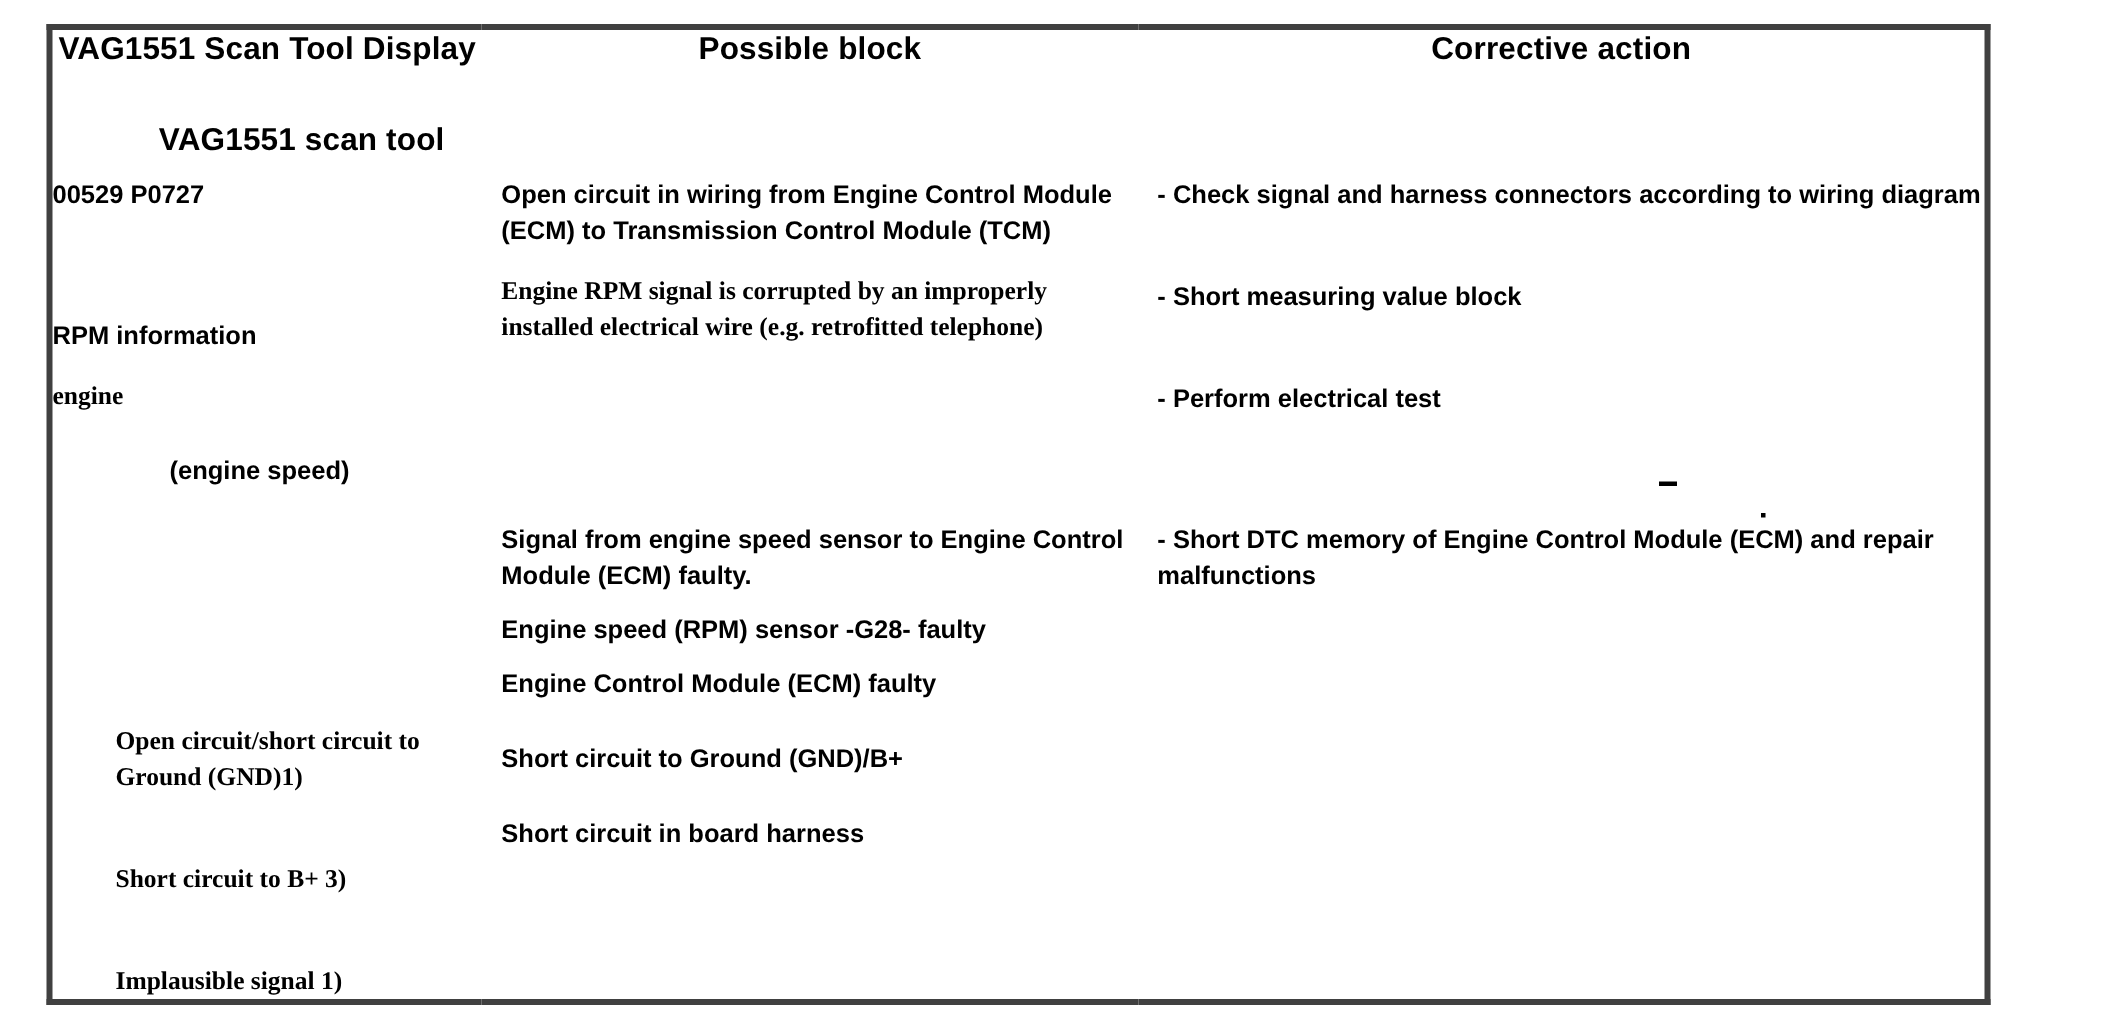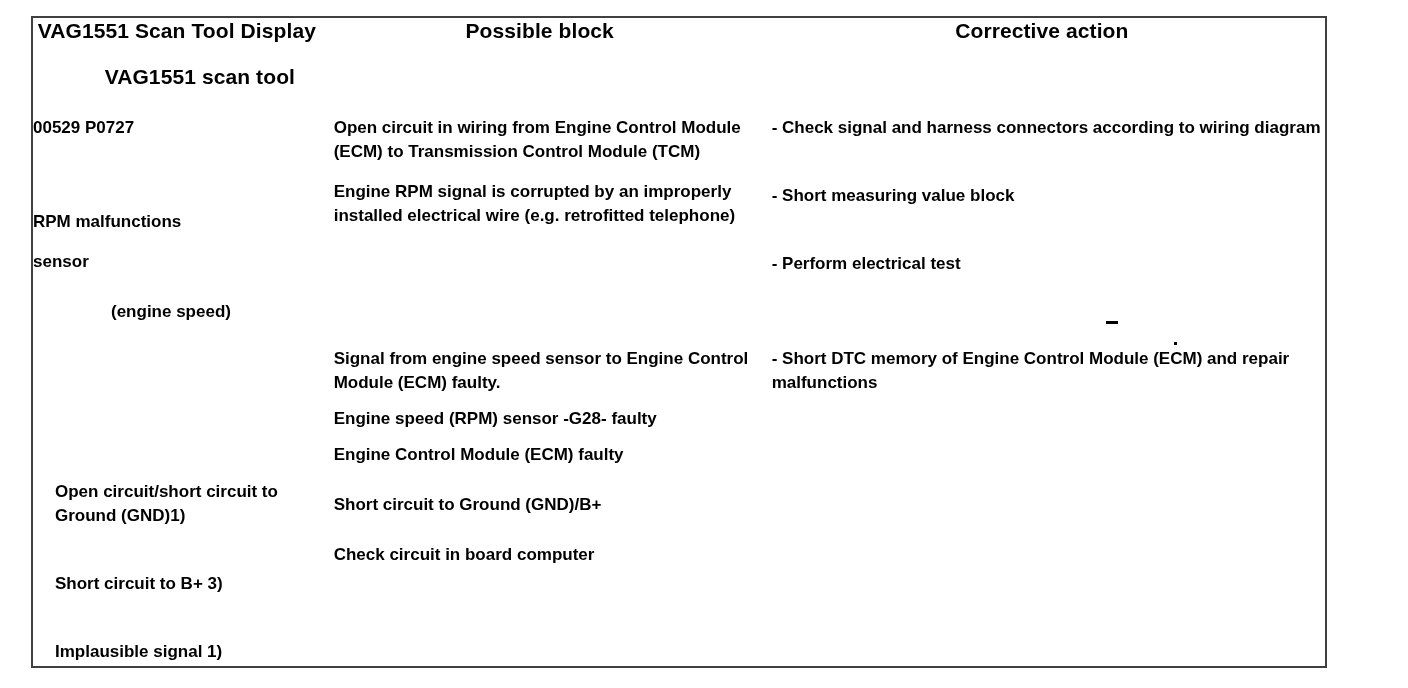--- a/index.html
+++ b/index.html
@@ -25,21 +25,21 @@
 
   
   .dtc-table {
     position: absolute;
     left: 31px;
     top: 16px;
     width: 1296px;      
     height: 652px;      
     border-collapse: collapse;
     table-layout: fixed;
-    border: 2px solid #404040;
+    border: 4px solid #404040;
     background: #ffffff;
   }
 
   .dtc-table col.c1 { width: 288px; }
   .dtc-table col.c2 { width: 437px; }
   .dtc-table col.c3 { width: 566px; }
 
   .dtc-table td {
     border: 0;
     vertical-align: top;
@@ -59,46 +59,46 @@
     text-align: center;
     font-weight: bold;
     font-size: 21px;
     line-height: 26px;
     letter-spacing: 0.1px;
     padding: 14px 10px 10px 10px;
     height: 98px;
   }
   .hdr .sub {
     display: block;
-    margin-top: 20px;
+    margin-top: 35px;
     font-weight: bold;
     padding-left: 46px;
   }
 
   
   .cell {
     font-size: 17px;
     line-height: 24px;
     font-weight: bold;
     padding: 12px 12px 12px 11px;
   }
   .cell.wide { padding-left: 13px; }
 
   .para { margin: 0 0 0 0; }
-  .para + .para { margin-top: 16px; }
+  .para + .para { margin-top: 16px; font-family: Liberation Serif, serif; }
 
   
   .gap-sm  { height: 12px; }
   .gap-md  { height: 26px; }
   .gap-lg  { height: 44px; }
   .gap-xl  { height: 70px; }
   .gap-xxl { height: 86px; }
 
   .indent { padding-left: 30px; margin-left: 48px; }
-  .indent-2 { padding-left: 22px; }
+  .indent-2 { padding-left: 42px; font-family: Liberation Serif, serif; }
 
   .action-item { margin: 0; }
 
   
   .artifact-dash {
     position: absolute;
     left: 1106px;
     top: 321px;
     width: 12px;
     height: 3px;
@@ -137,22 +137,22 @@
         <td class="hdr hdr-bottom">
           <span>Corrective action</span>
         </td>
       </tr>
 
       <tr>
 
         <td class="cell sep-right" rowspan="2">
           <div class="para">00529 P0727</div>
           <div class="gap-xl"></div>
-          <div class="para">RPM malfunctions</div>
-          <div class="para">sensor</div>
+          <div class="para">RPM information</div>
+          <div class="para">engine</div>
           <div class="gap-md"></div>
           <div class="para indent">(engine speed)</div>
           <div class="gap-xxl"></div>
           <div class="gap-xl"></div>
           <div class="para indent-2">Open circuit/short circuit to Ground (GND)1)</div>
           <div class="gap-lg"></div>
           <div class="para indent-2">Short circuit to B+ 3)</div>
           <div class="gap-lg"></div>
           <div class="para indent-2">Implausible signal 1)</div>
         </td>
@@ -174,21 +174,21 @@
       <tr>
         <td class="cell wide sep-right">
           <div class="para">Signal from engine speed sensor to Engine Control Module (ECM) faulty.</div>
           <div class="gap-sm"></div>
           <div class="para">Engine speed (RPM) sensor -G28- faulty</div>
           <div class="gap-sm"></div>
           <div class="para">Engine Control Module (ECM) faulty</div>
           <div class="gap-md"></div>
           <div class="para">Short circuit to Ground (GND)/B+</div>
           <div class="gap-md"></div>
-          <div class="para">Check circuit in board computer</div>
+          <div class="para">Short circuit in board harness</div>
         </td>
 
         <td class="cell wide">
           <div class="para action-item">- Short DTC memory of Engine Control Module (ECM) and repair malfunctions</div>
         </td>
       </tr>
 
     </tbody>
   </table>
 

